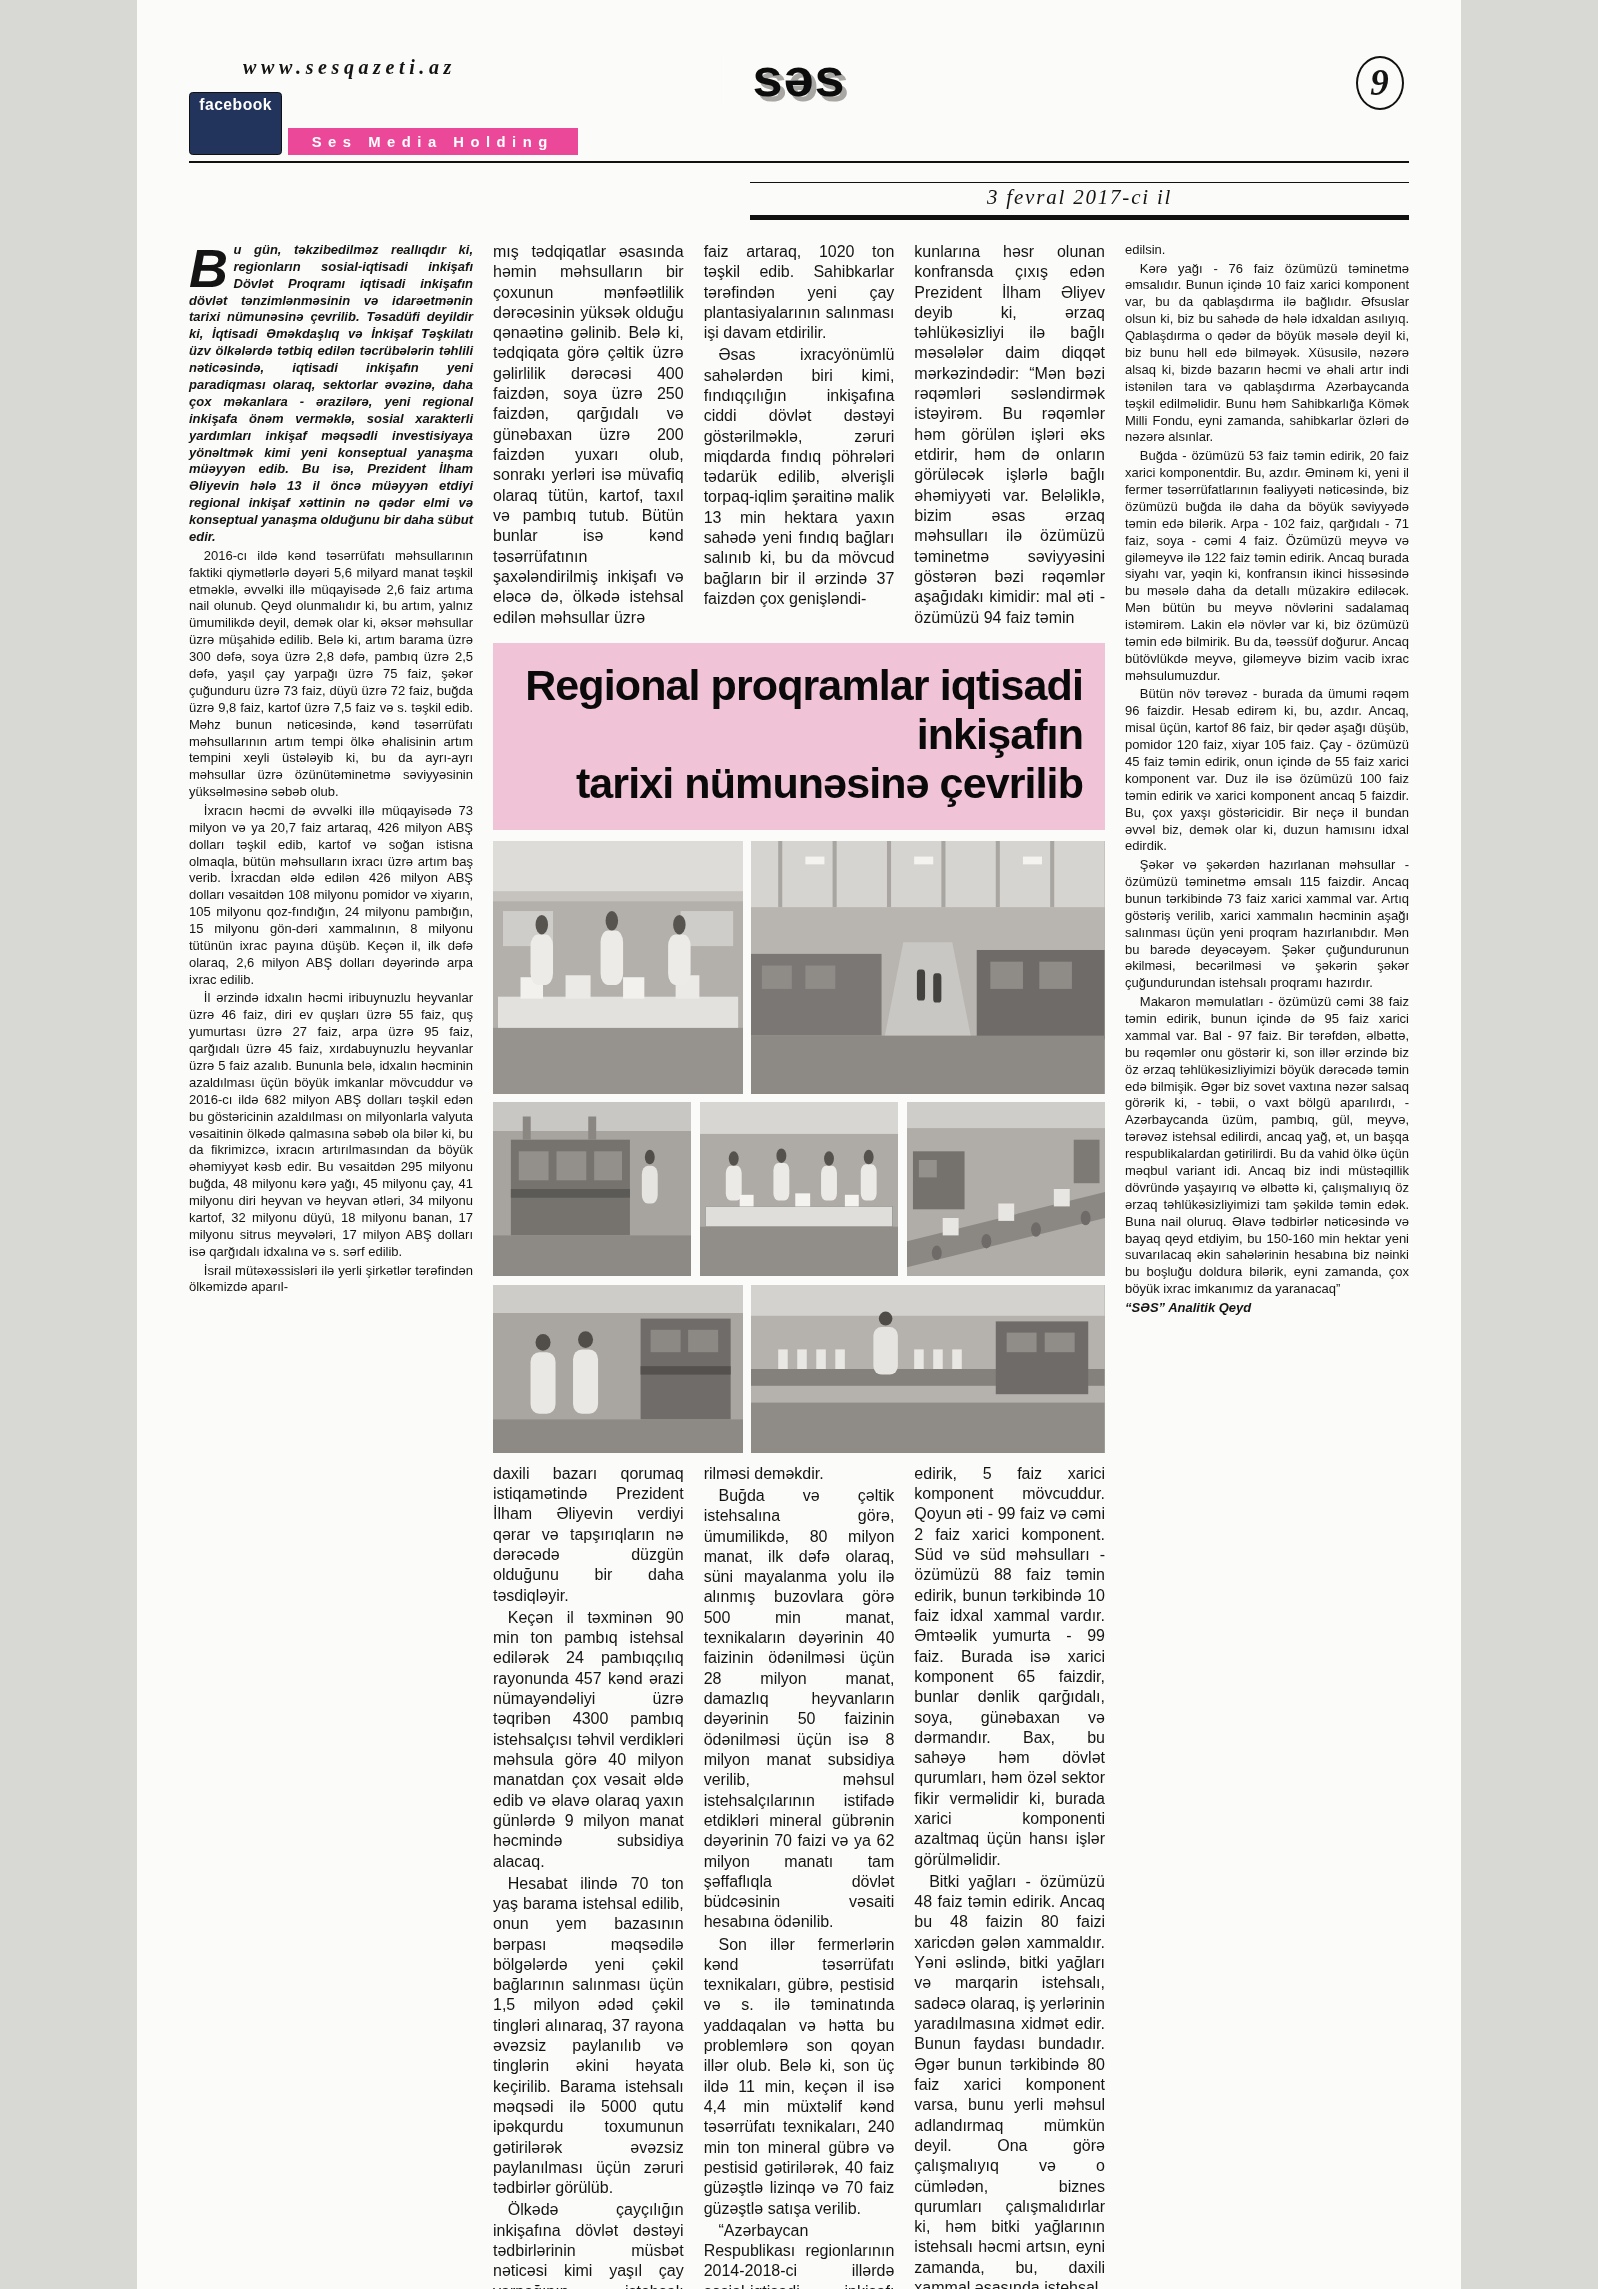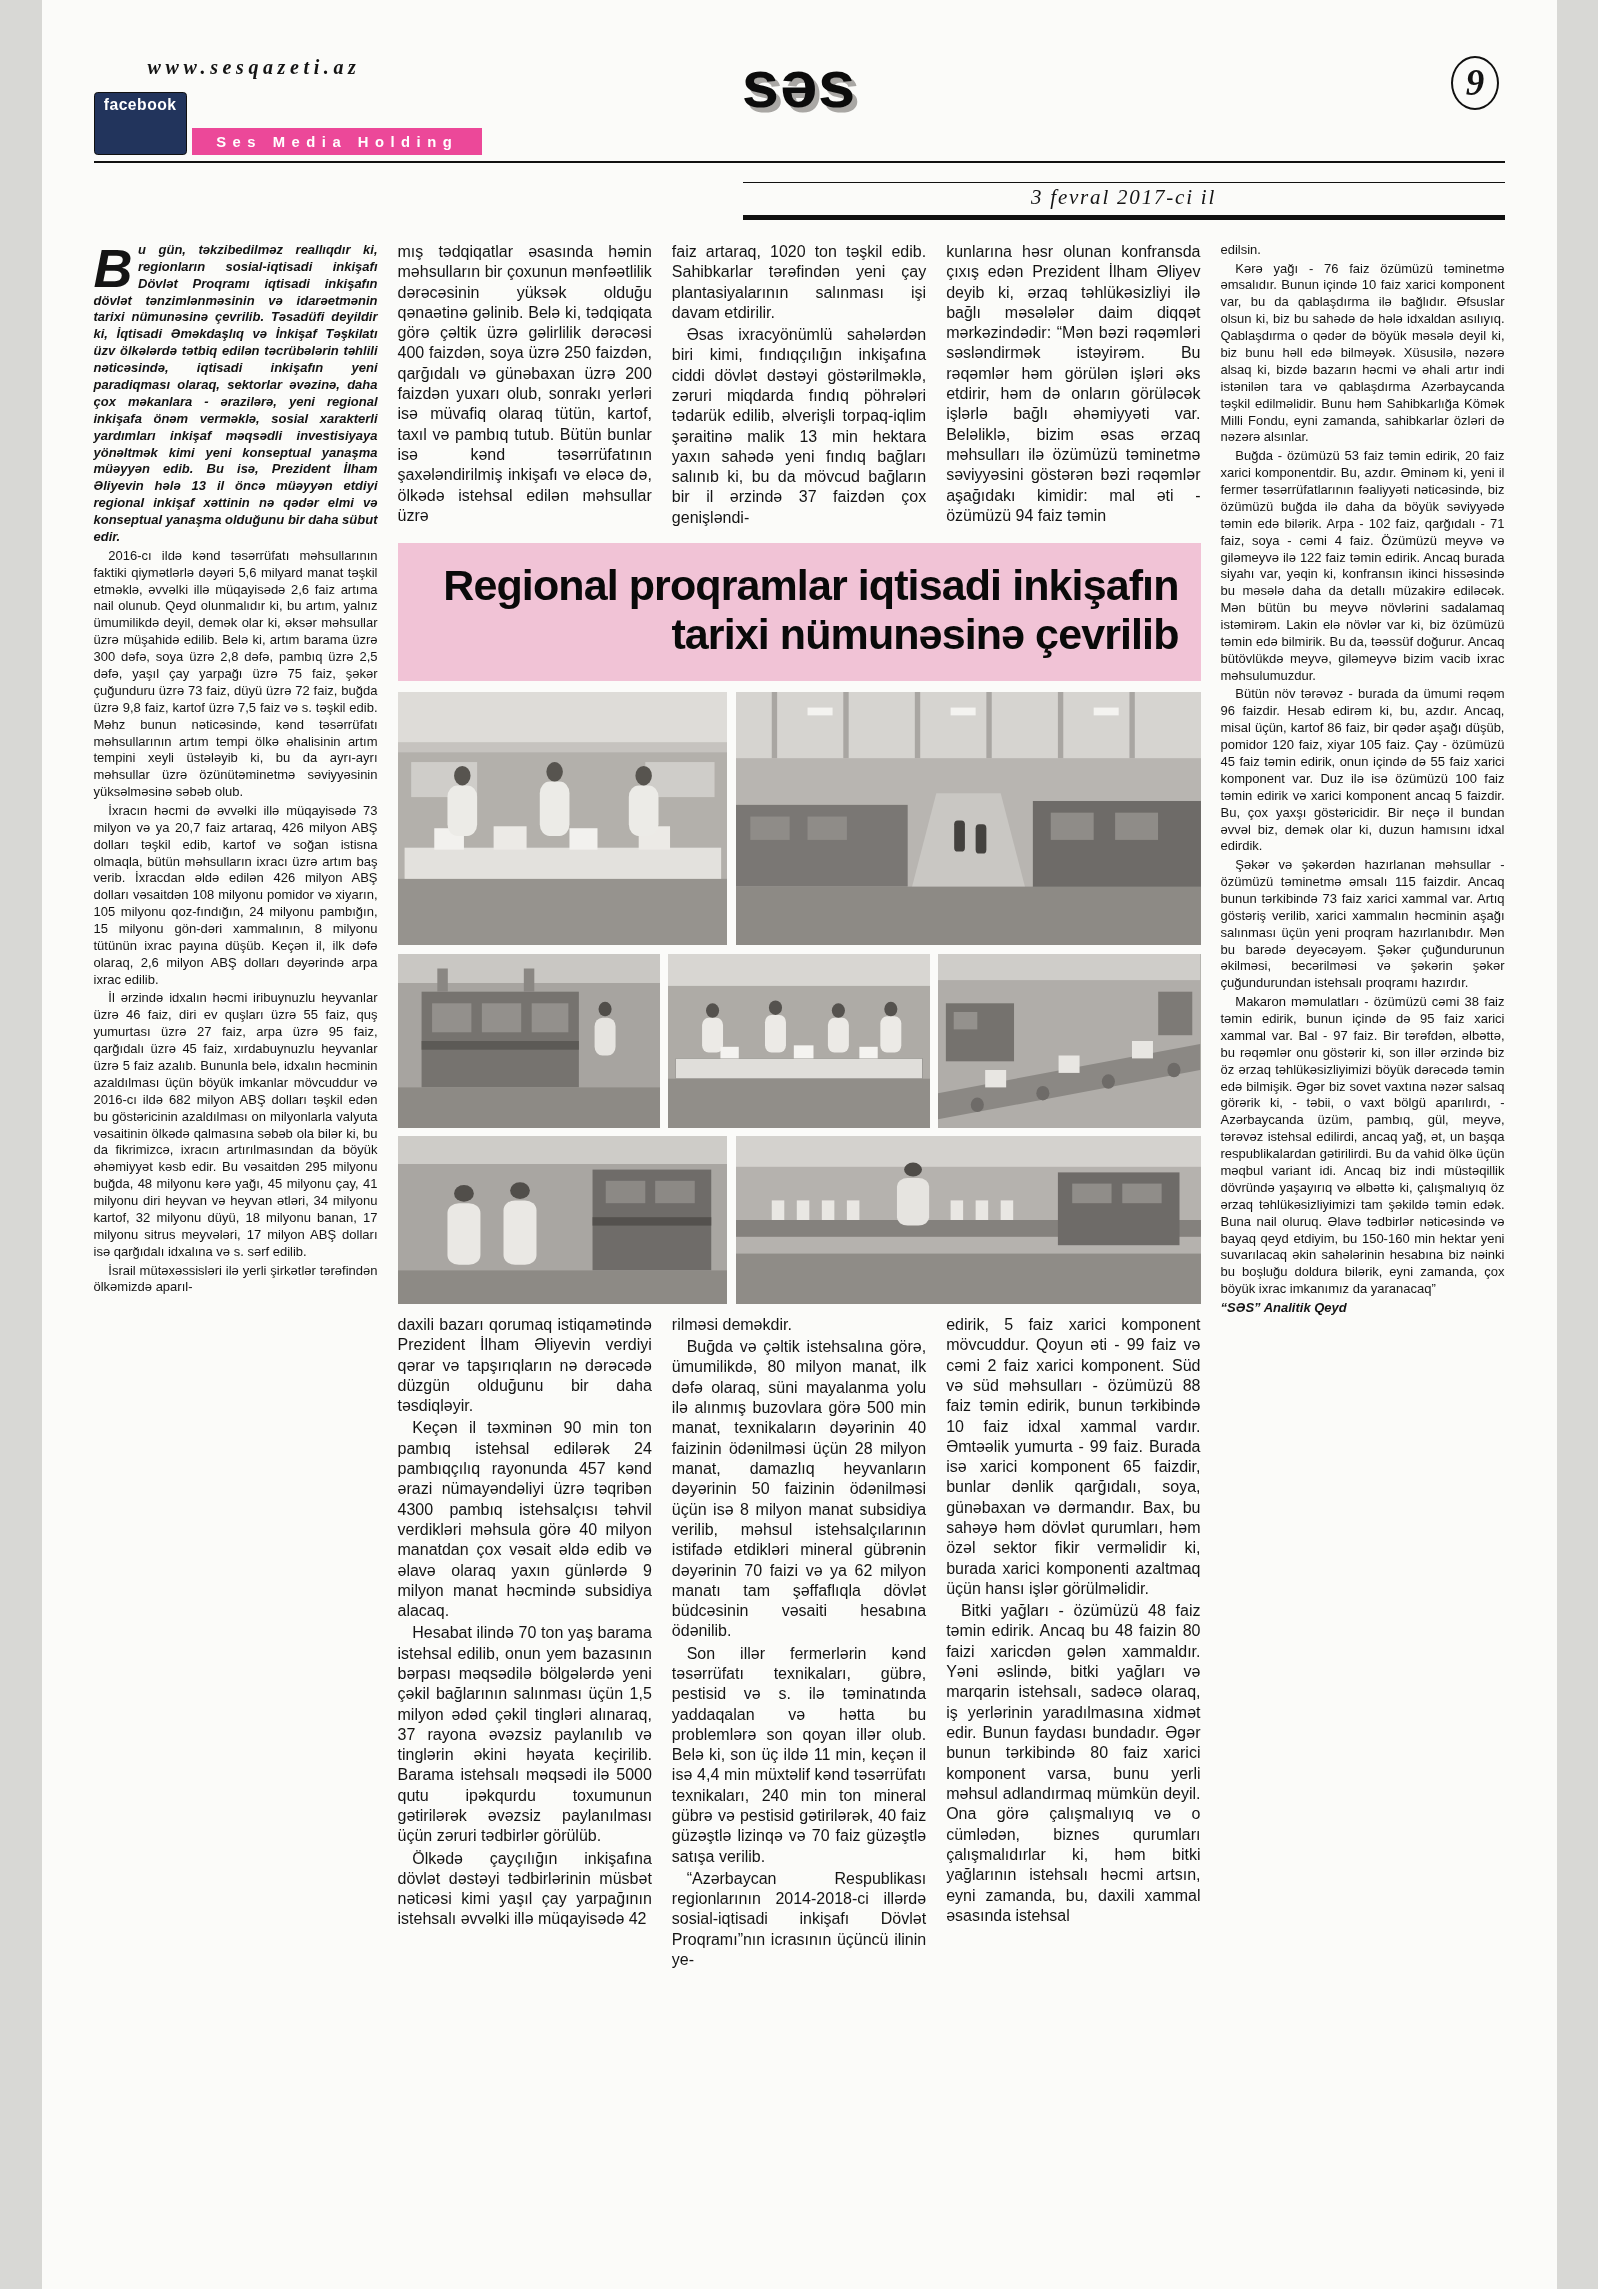--- a/index.html
+++ b/index.html
@@ -1,20 +1,20 @@
 <!DOCTYPE html>
 <html lang="az" style="font-size:14.8px"><head>
 <meta charset="utf-8">
 <title>SƏS — səhifə 9</title>
 <style>
   * { margin:0; padding:0; box-sizing:border-box; }
   html,body { background:#d8d8d5; }
   body { font-family:"Liberation Sans", sans-serif; color:#141414; }
   .page {
-    width:1515px; height:2290px; margin:0 auto; background:#fbfbf9;
+    width:1324px; height:2290px; margin:0 auto; background:#fbfbf9;
     padding:54px 52px 26px 52px; position:relative; overflow:hidden;
   }
 
   
   .header-top { position:relative; height:109px; border-bottom:2.8px solid #111; }
   .website {
     font-family:"Liberation Serif", serif; font-style:italic; font-weight:bold;
     font-size:20px; letter-spacing:4.6px; padding-left:54px; padding-top:1.8px;
   }
   .holding-row { display:flex; align-items:stretch; margin-top:13px; }
@@ -22,21 +22,21 @@
     background:#22345c; color:#fff; font-weight:bold; font-size:15.7px;
     padding:3.7px 9.2px 5.5px; border:1.8px solid #111; border-radius:3.7px; letter-spacing:0.5px;
   }
   .holding-bar {
     background:#ec4899; color:#fff; font-weight:bold; font-size:14.8px;
     letter-spacing:6.5px; padding:6.5px 24px 4.6px; margin-left:5.5px; white-space:nowrap;margin-top:36px;
   }
   .logo {
     position:absolute; left:50%; top:-5.5px; transform:translateX(-50%);
     background:#fbfbf9; padding:0 31px;
-    font-weight:bold; font-size:67px; line-height:1.05; letter-spacing:0.9px; color:#0c0c0c;
+    font-weight:bold; font-size:54px; line-height:1.05; letter-spacing:0.9px; color:#0c0c0c;
     text-shadow:4.6px 4.6px 0 #a9a7a4;
   }
   .page-number {
     position:absolute; right:5.5px; top:1.8px;
     width:48px; height:54px; border:2.8px solid #111; border-radius:50%;
     display:flex; align-items:center; justify-content:center;
     font-family:"Liberation Serif", serif; font-style:italic; font-weight:bold; font-size:37px;
   }
   .date-band {
     margin-left:46%; margin-top:18.5px;

